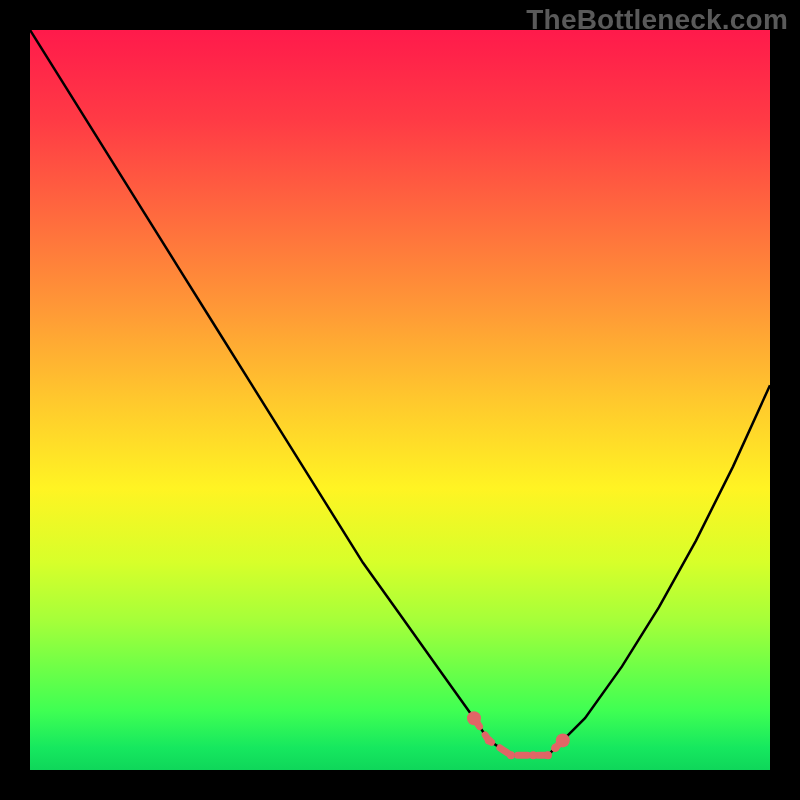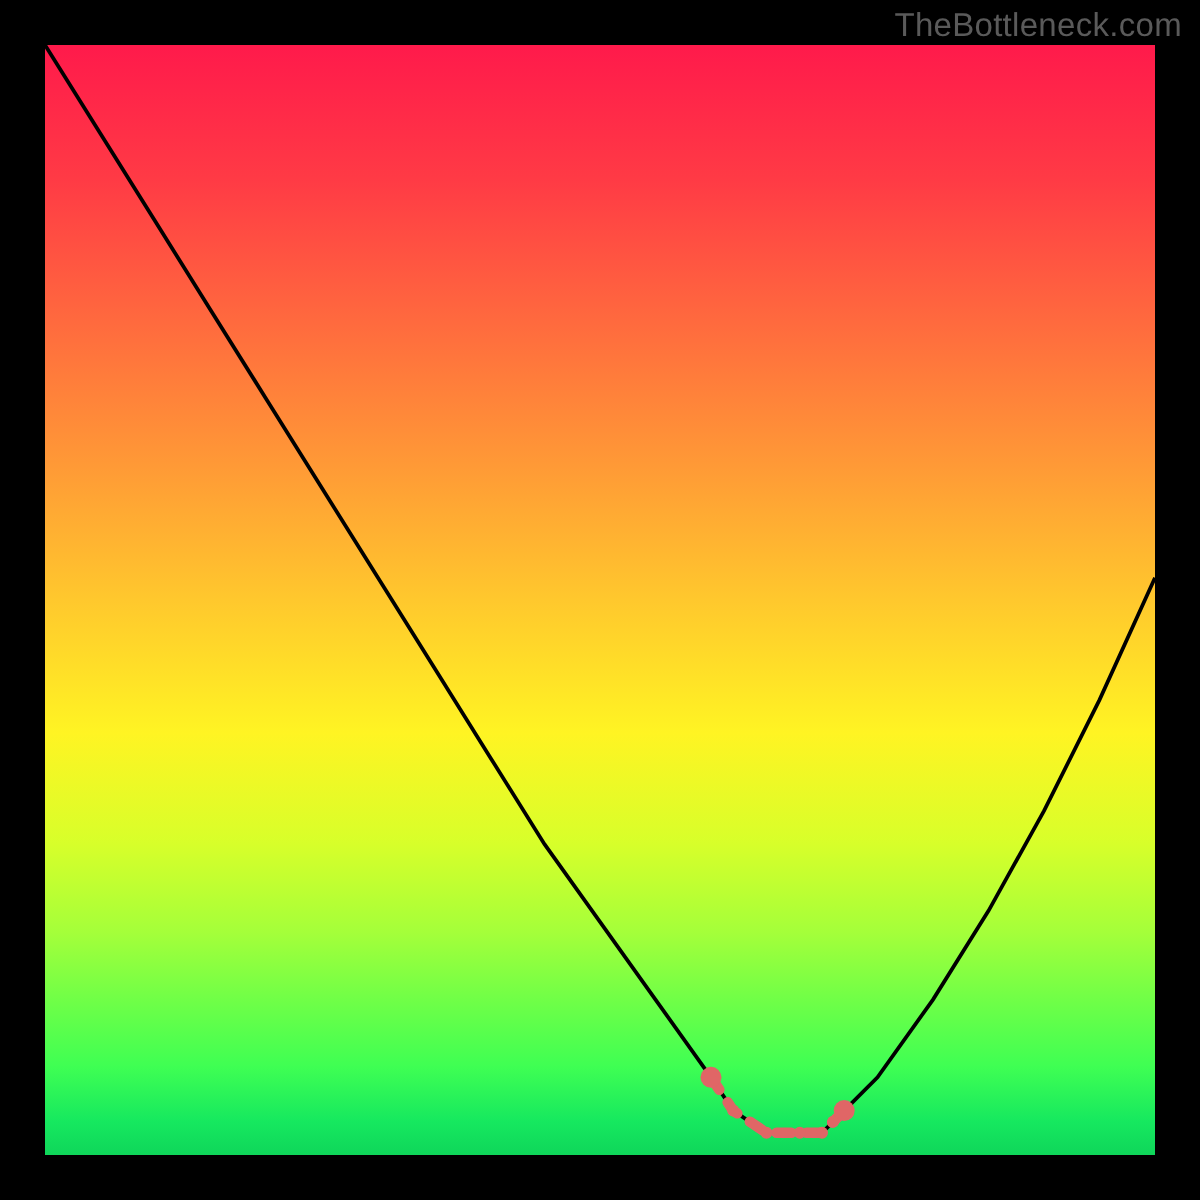--- a/index.html
+++ b/index.html
@@ -14,22 +14,22 @@
     position: relative;
     width: 800px;
     height: 800px;
     background: #000;
   }
   .watermark {
     position: absolute;
     top: 4px;
     right: 12px;
     color: #5a5a5a;
-    font-size: 22px;
-    font-weight: 400;
+    font-size: 28px;
+    font-weight: 700;
     letter-spacing: 0.2px;
   }
   .plot {
     position: absolute;
     left: 30px;
     top: 30px;
     width: 740px;
     height: 740px;
     
     background: linear-gradient(

